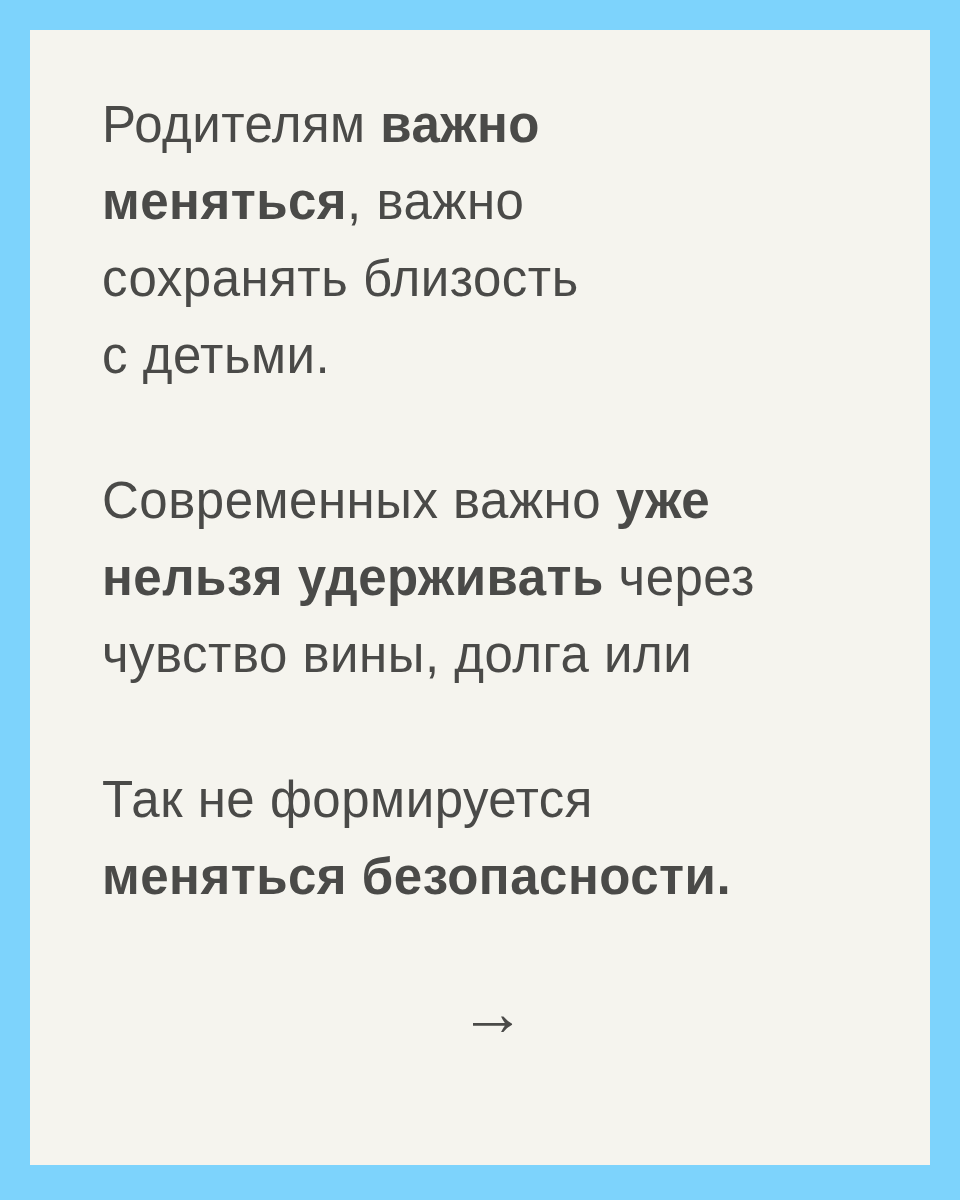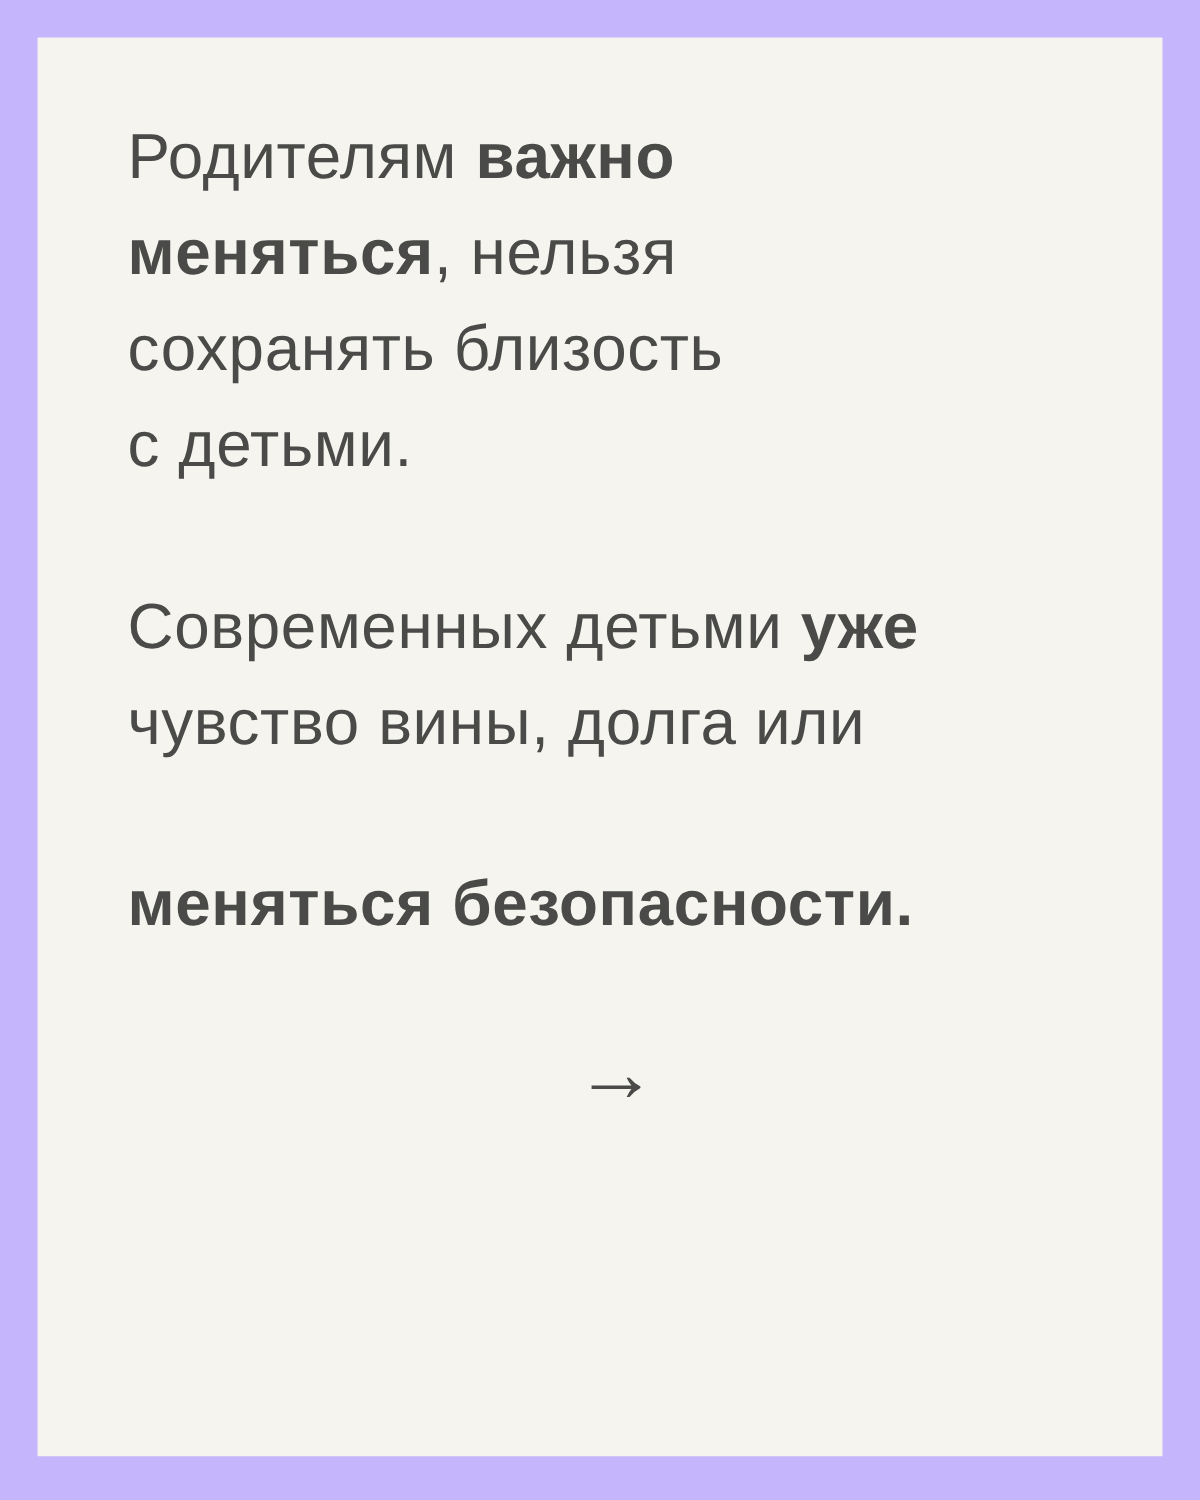--- a/index.html
+++ b/index.html
@@ -3,21 +3,21 @@
 <meta charset="utf-8">
 <style>
   html, body {
     margin: 0;
     padding: 0;
   }
   .canvas {
     position: relative;
     width: 960px;
     height: 1200px;
-    background: #c4b5fd;
+    background: #7dd3fc;
     overflow: hidden;
     font-family: "Liberation Sans", "DejaVu Sans", sans-serif;
   }
   .card {
     position: absolute;
     top: 30px;
     left: 30px;
     right: 30px;
     bottom: 35px;
     background: #f5f4ee;
@@ -53,31 +53,33 @@
 </style>
 </head>
 <body>
 
 <div class="canvas">
   <div class="card">
     <div class="content">
 
       <p class="para">
         <span class="line"><span>Родителям </span><span class="b">важно</span></span>
-        <span class="line"><span class="b">меняться</span><span>, нельзя</span></span>
+        <span class="line"><span class="b">меняться</span><span>, важно</span></span>
         <span class="line"><span>сохранять близость</span></span>
         <span class="line"><span>с детьми.</span></span>
       </p>
 
       <p class="para">
-        <span class="line"><span>Современных детьми </span><span class="b">уже</span></span>
+        <span class="line"><span>Современных важно </span><span class="b">уже</span></span>
+        <span class="line"><span class="b">нельзя удерживать</span><span> через</span></span>
         <span class="line"><span>чувство вины, долга или</span></span>
       </p>
 
       <p class="para">
+        <span class="line"><span>Так не формируется</span></span>
         <span class="line"><span class="b">меняться безопасности.</span></span>
       </p>
 
       <div class="arrow-row">
         <span class="arrow">→</span>
       </div>
 
     </div>
   </div>
 </div>

